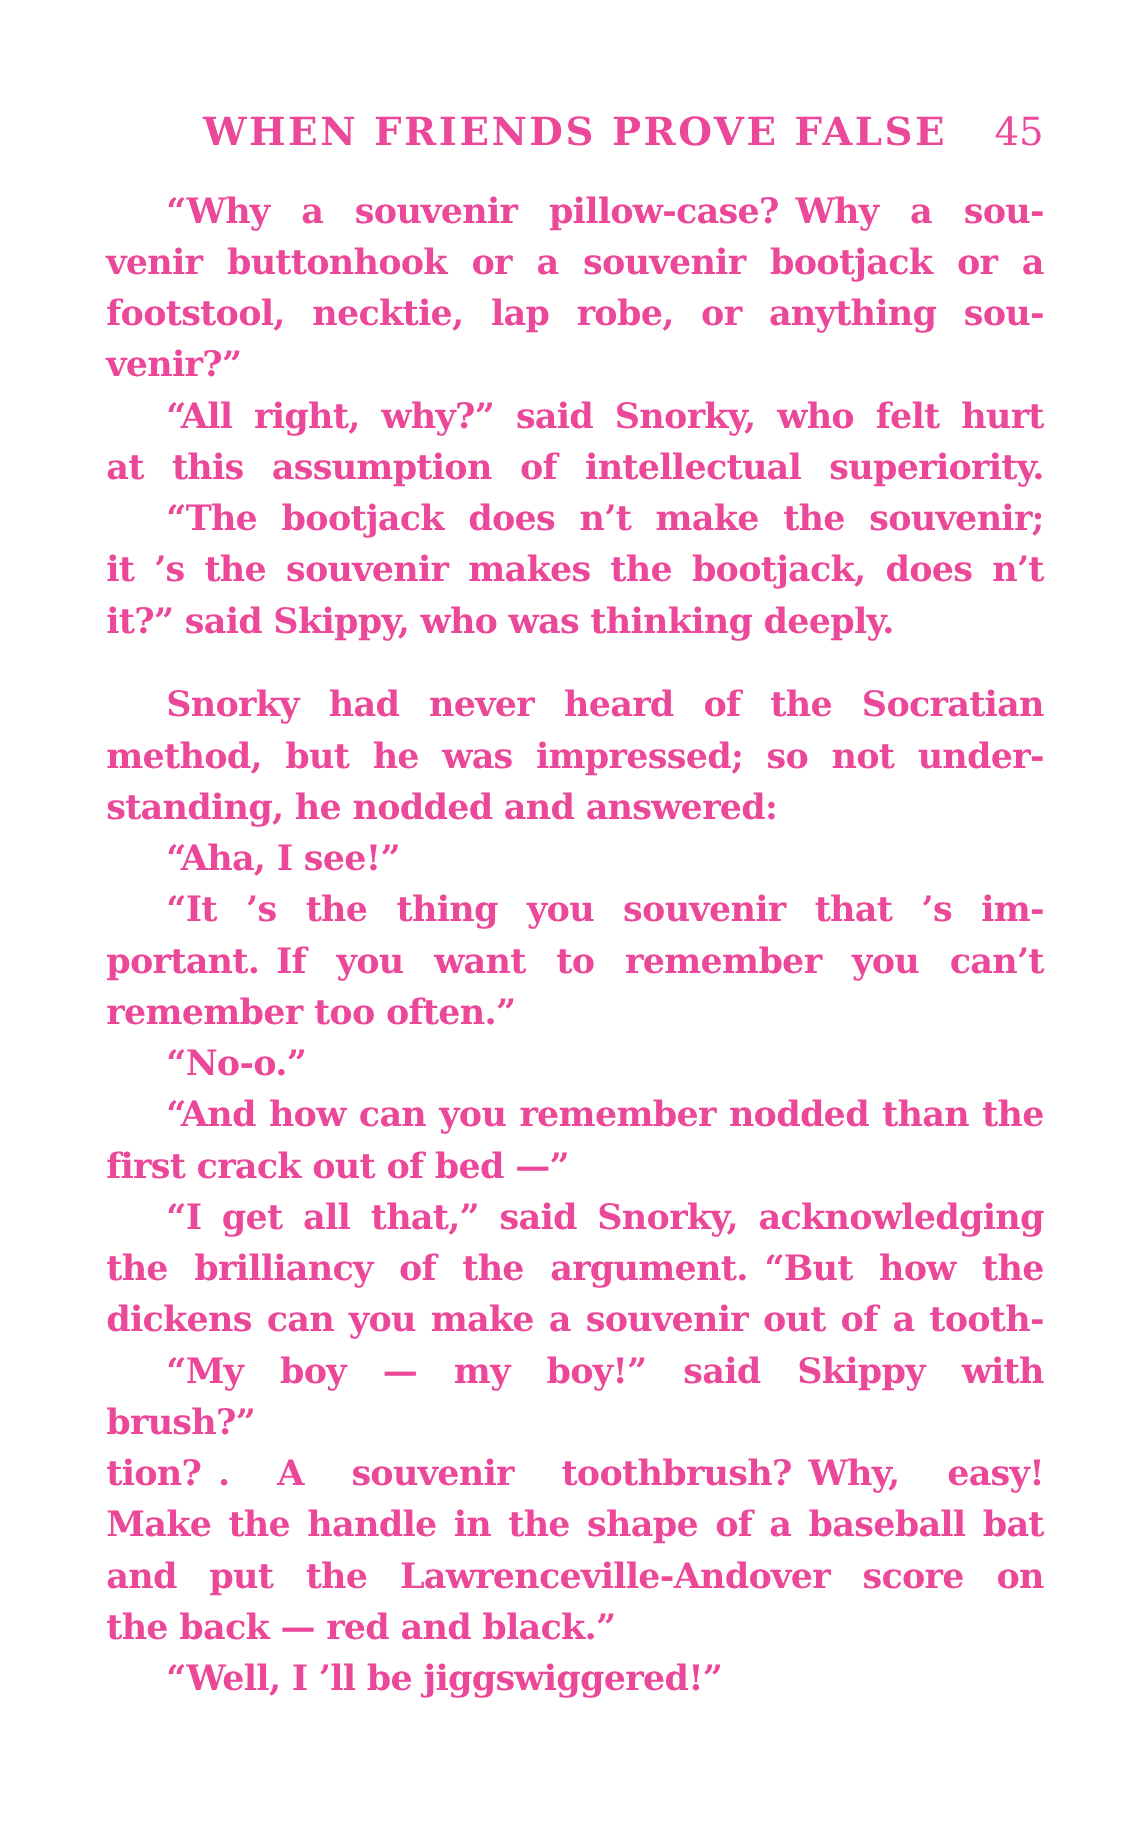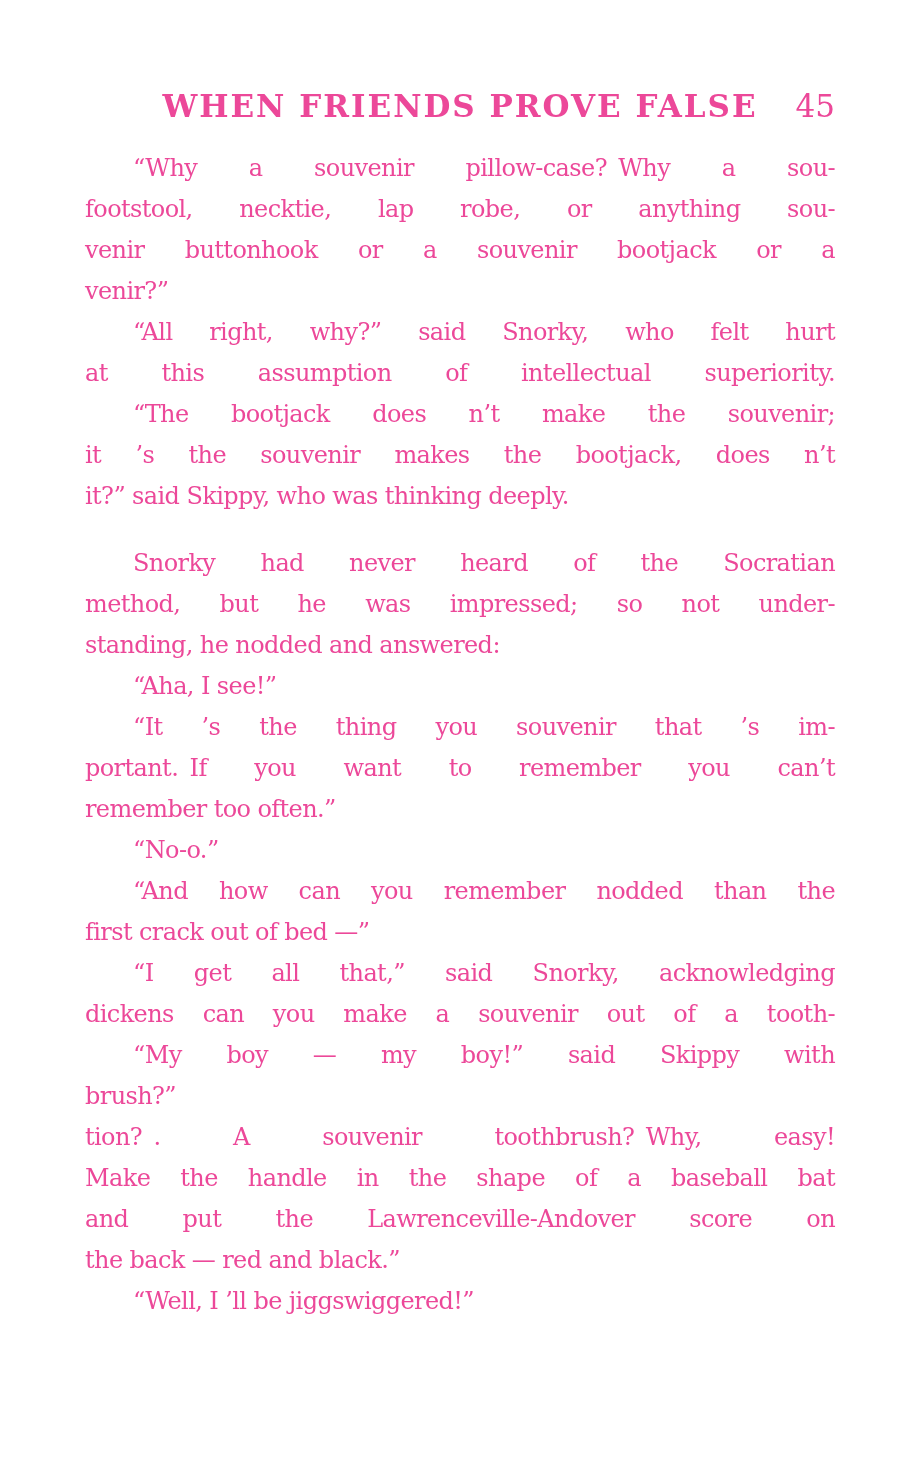--- a/index.html
+++ b/index.html
@@ -32,22 +32,22 @@
     font-size: 31px;
     font-weight: 400;
   }
   .page-text {
     position: absolute;
     top: 124px;
     left: 85px;
     width: 750px;
   }
   .line {
-    font-weight: 400;
-    font-size: 24px;
+    font-weight: 700;
+    font-size: 28px;
     letter-spacing: -0.6px;
     line-height: 41px;
     height: 41px;
     text-align: justify;
     text-align-last: justify;
     text-justify: inter-word;
     overflow: visible;
   }
   .line.left { text-align-last: left; }
   .line.indent { padding-left: 48px; }
@@ -57,39 +57,40 @@
 <body>
 
 <div class="page">
   <div class="running-head">
     <span>WHEN FRIENDS PROVE FALSE</span>
     <span class="folio">45</span>
   </div>
 
   <div class="page-text">
       <div class="line indent">“Why a souvenir pillow-case? Why a sou-</div>
+      <div class="line">venir buttonhook or a souvenir bootjack or a</div>
       <div class="line">footstool, necktie, lap robe, or anything sou-</div>
-      <div class="line">venir buttonhook or a souvenir bootjack or a</div>
       <div class="line left">venir?”</div>
       <div class="line indent">“All right, why?” said Snorky, who felt hurt</div>
       <div class="line">at this assumption of intellectual superiority.</div>
       <div class="line indent">“The bootjack does n’t make the souvenir;</div>
       <div class="line">it ’s the souvenir makes the bootjack, does n’t</div>
       <div class="line left">it?” said Skippy, who was thinking deeply.</div>
       <div class="line indent gap">Snorky had never heard of the Socratian</div>
       <div class="line">method, but he was impressed; so not under-</div>
       <div class="line left">standing, he nodded and answered:</div>
       <div class="line indent left">“Aha, I see!”</div>
       <div class="line indent">“It ’s the thing you souvenir that ’s im-</div>
       <div class="line">portant. If you want to remember you can’t</div>
       <div class="line left">remember too often.”</div>
       <div class="line indent left">“No-o.”</div>
       <div class="line indent">“And how can you remember nodded than the</div>
       <div class="line left">first crack out of bed —”</div>
       <div class="line indent">“I get all that,” said Snorky, acknowledging</div>
+      <div class="line">the brilliancy of the argument. “But how the</div>
       <div class="line">dickens can you make a souvenir out of a tooth-</div>
       <div class="line indent">“My boy — my boy!” said Skippy with</div>
       <div class="line left">brush?”</div>
       <div class="line">tion? . A souvenir toothbrush? Why, easy!</div>
       <div class="line">Make the handle in the shape of a baseball bat</div>
       <div class="line">and put the Lawrenceville-Andover score on</div>
       <div class="line left">the back — red and black.”</div>
       <div class="line indent left">“Well, I ’ll be jiggswiggered!”</div>
     </div>
 </div>

